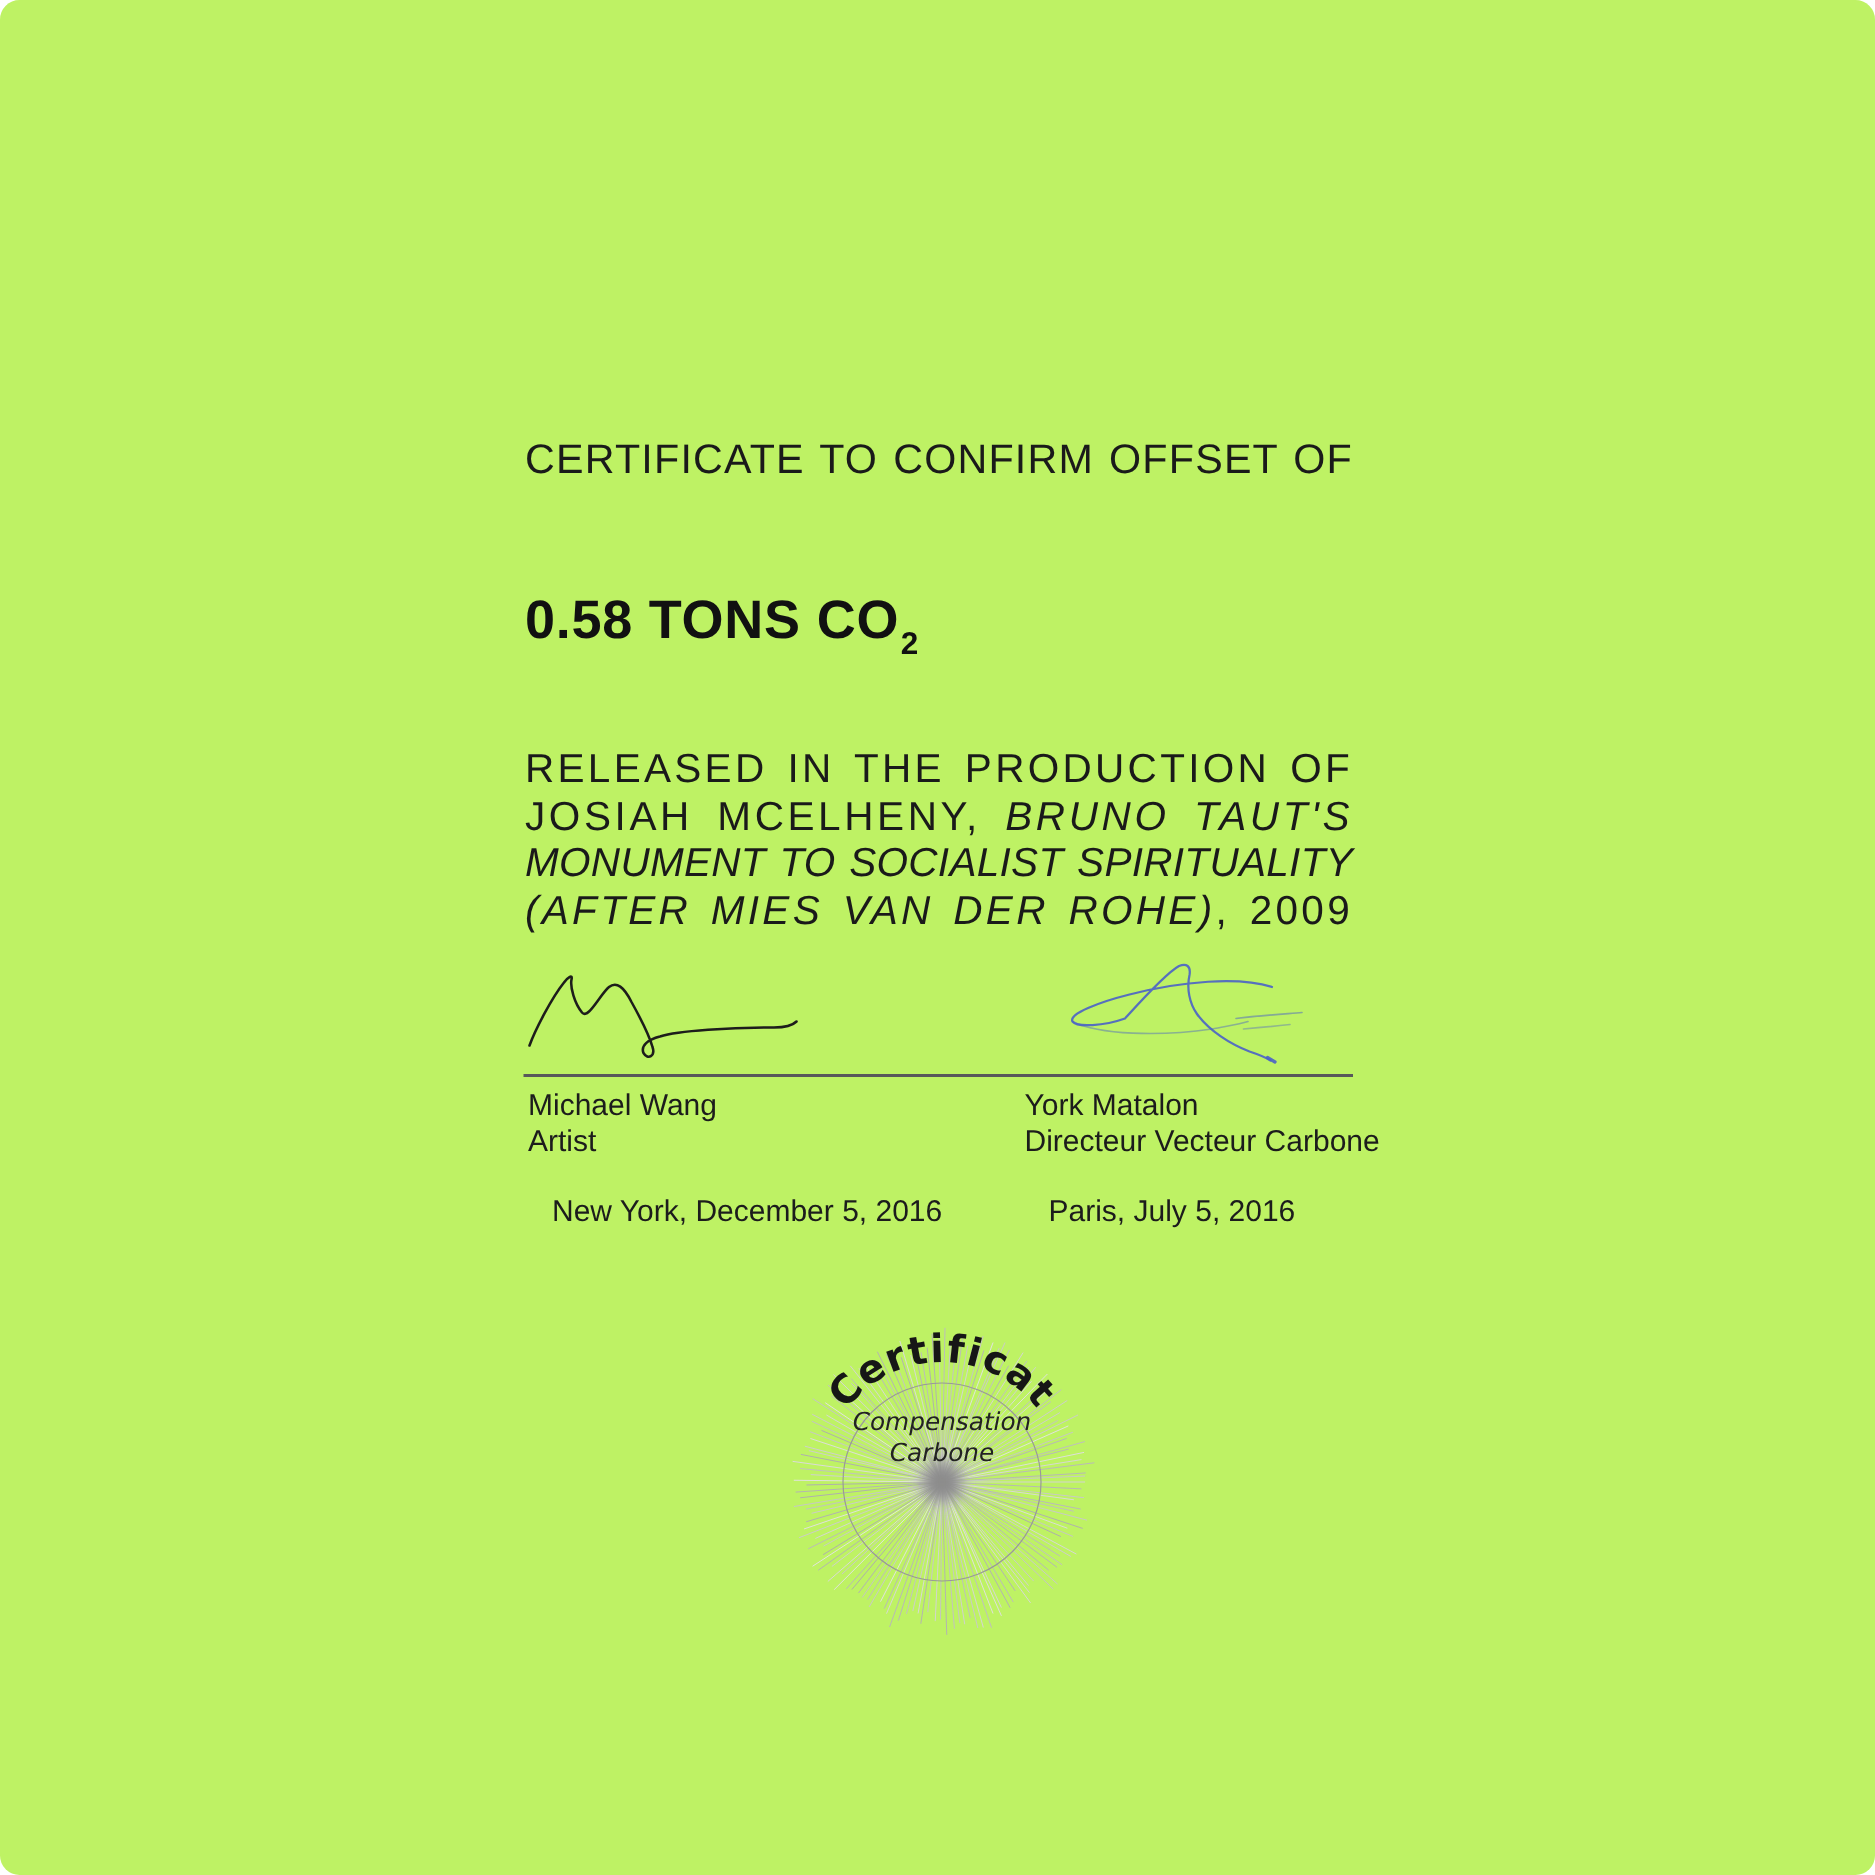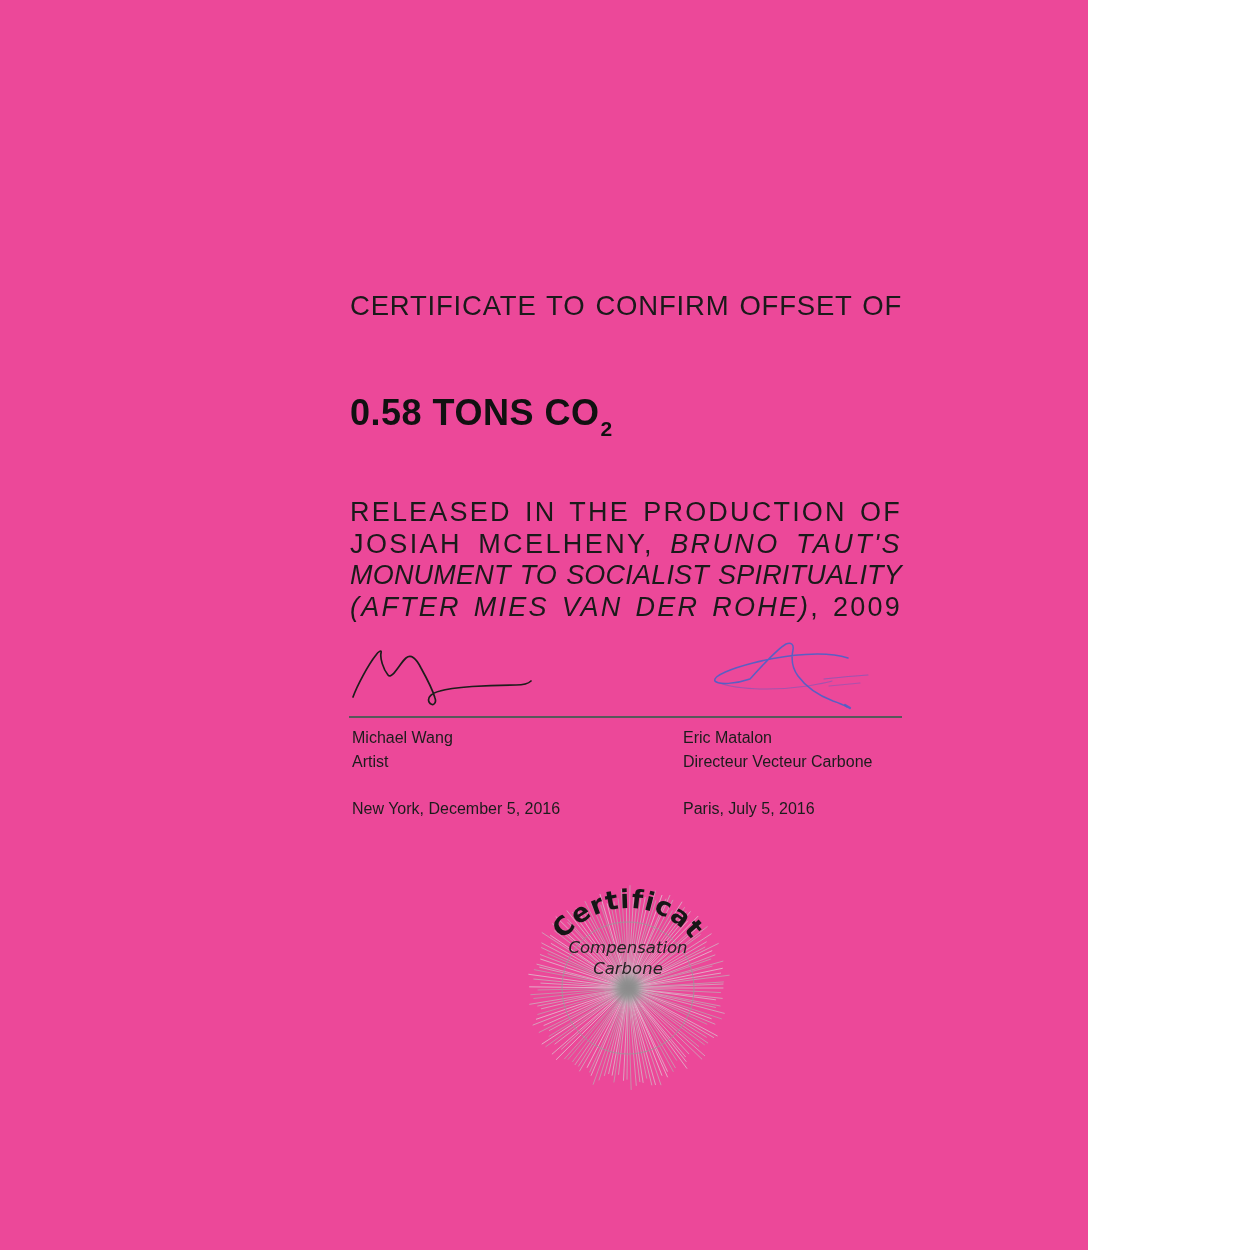--- a/index.html
+++ b/index.html
@@ -3,24 +3,25 @@
 <meta charset="utf-8">
 <style>
   html, body {
     margin: 0; padding: 0;
     width: 1250px; height: 1250px;
     overflow: hidden;
     background: #ffffff;
   }
   .page {
     position: relative;
-    width: 1088px; height: 1250px;
-    background: #ec4899;
+    width: 1250px; height: 1250px;
+    background: #bef264;
     font-family: "Liberation Sans", sans-serif;
     color: #1a1a1a;
+    border-radius: 13px;
   }
   .heading {
     position: absolute;
     left: 350px; top: 290px; width: 552px;
     font-size: 27.5px; line-height: 32px;
     letter-spacing: 0.8px;
     text-align: justify; text-align-last: justify;
     white-space: normal;
   }
   .amount {
@@ -64,25 +65,25 @@
     background: #58585a;
   }
   .cols {
     position: absolute;
     left: 352px; top: 726px; width: 552px;
     display: flex;
   }
   .col-left { width: 331px; flex: 0 0 331px; }
   .col-right { flex: 1; }
   .name, .role, .date {
-    font-size: 16px; line-height: 23.5px;
+    font-size: 20px; line-height: 23.5px;
     color: #1c1c1c;
     white-space: nowrap;
   }
-  .date { margin-top: 24px; }
+  .date { margin-top: 24px; margin-left: 16px; }
   .seal {
     position: absolute;
     left: 516px; top: 876px;
     width: 224px; height: 224px;
   }
   .seal-inner-circle { fill: none; stroke: #999999; stroke-width: 0.8; }
   .seal-arc {
     font-family: "DejaVu Sans", sans-serif;
     font-weight: 700;
     font-size: 26px;
@@ -128,21 +129,21 @@
 
   <div class="rule"></div>
 
   <div class="cols">
     <div class="col col-left">
       <div class="name">Michael Wang</div>
       <div class="role">Artist</div>
       <div class="date">New York, December 5, 2016</div>
     </div>
     <div class="col col-right">
-      <div class="name">Eric Matalon</div>
+      <div class="name">York Matalon</div>
       <div class="role">Directeur Vecteur Carbone</div>
       <div class="date">Paris, July 5, 2016</div>
     </div>
   </div>
 
   <svg class="seal" viewBox="-112 -112 224 224">
     <defs>
       <filter id="blob-blur" x="-120%" y="-120%" width="340%" height="340%">
         <feGaussianBlur stdDeviation="4.5"></feGaussianBlur>
       </filter>

